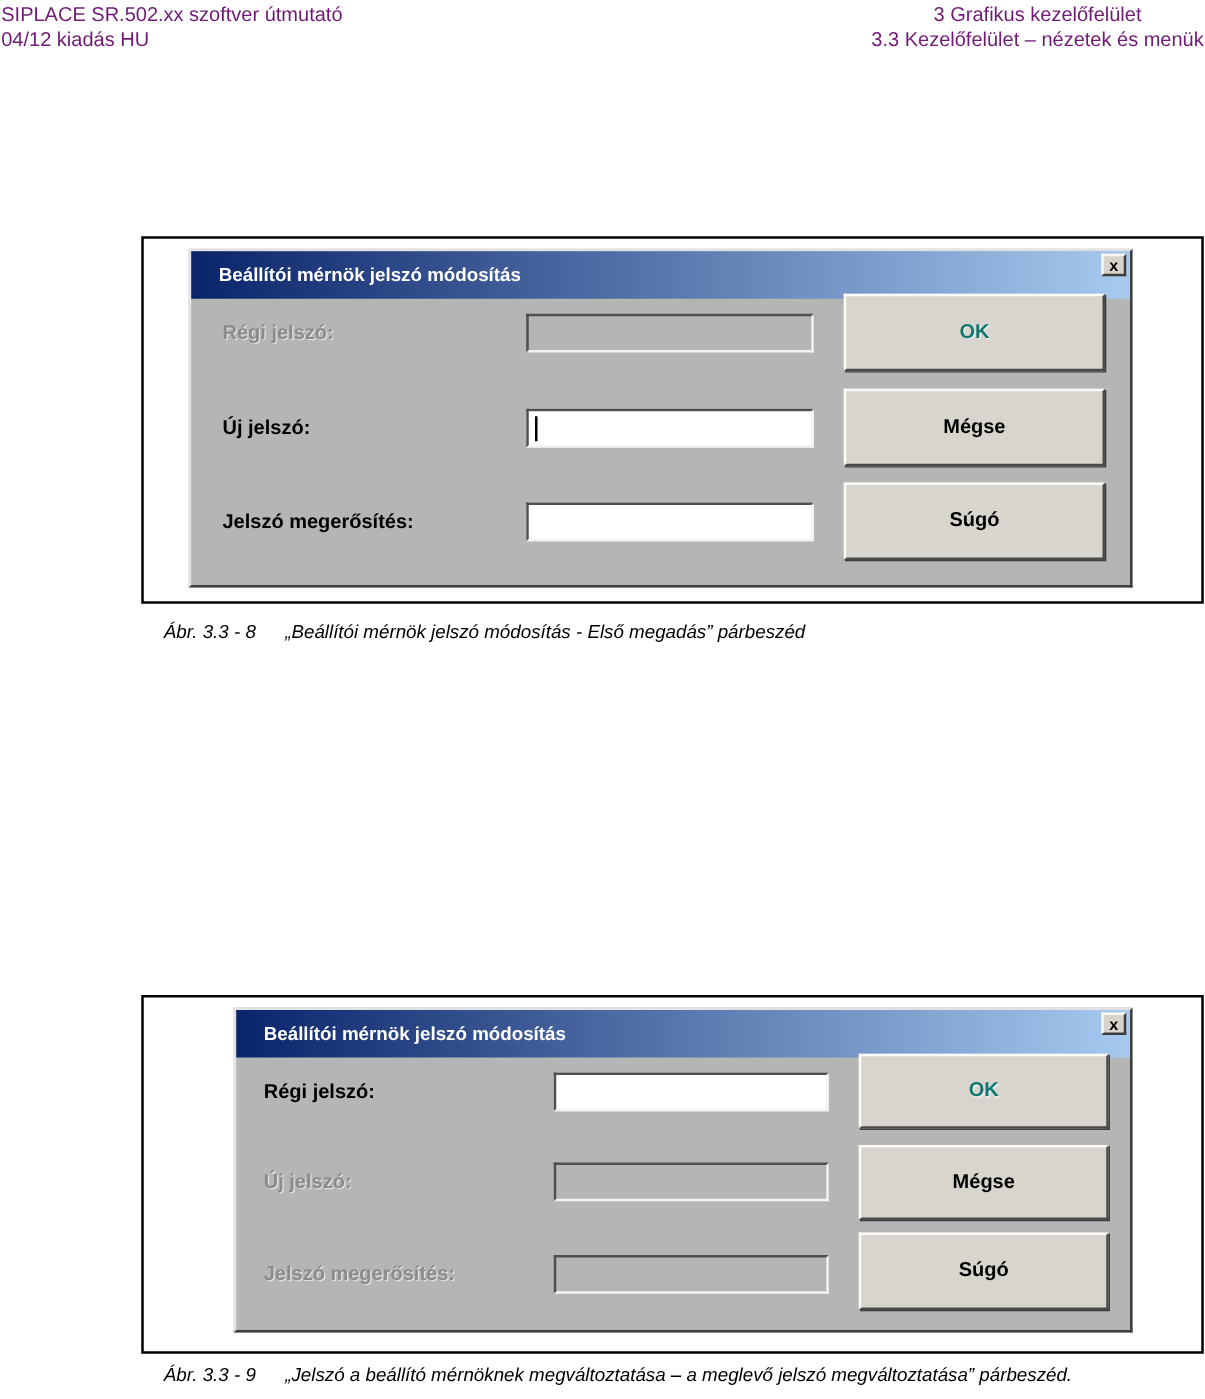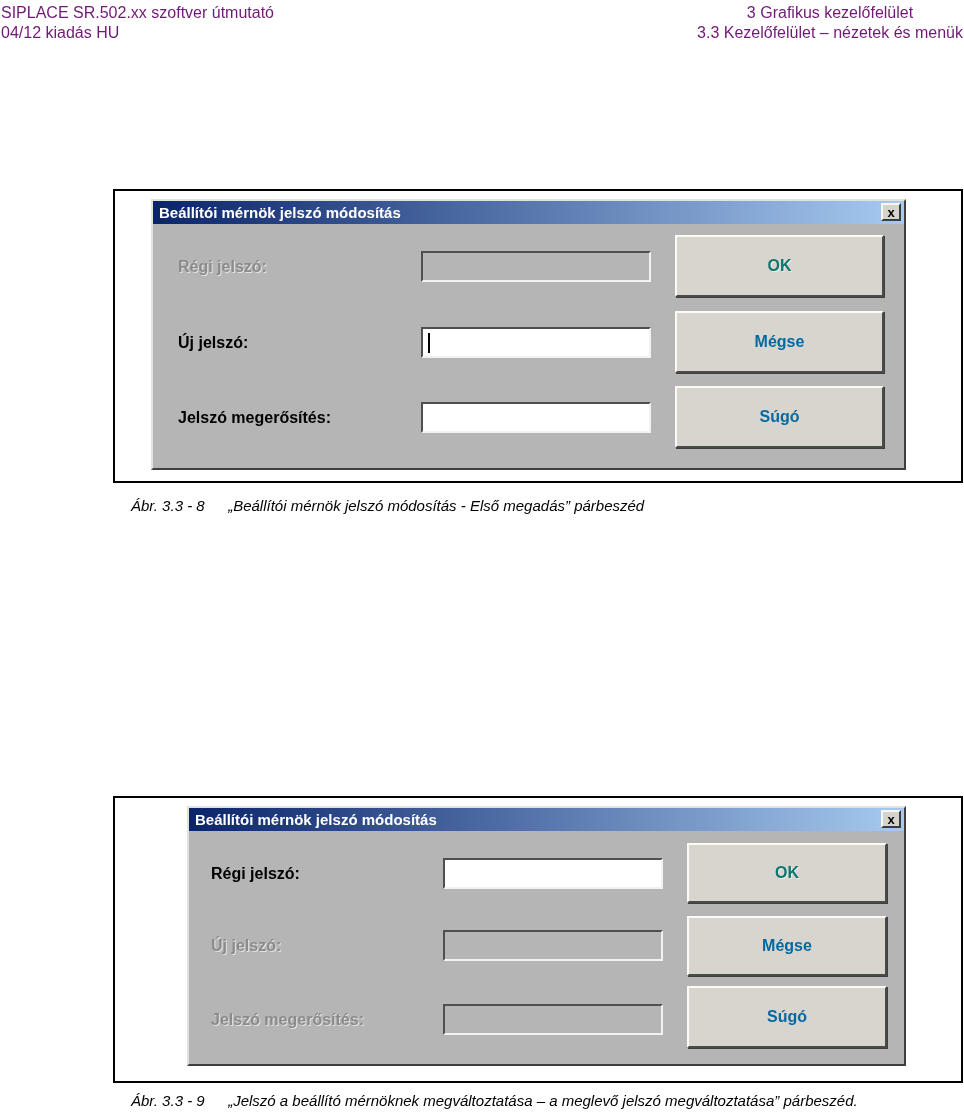--- a/index.html
+++ b/index.html
@@ -15,44 +15,44 @@
   .figure { position:absolute; left:113px; width:850px; border:2px solid #000; background:#fff; }
   #fig1 { top:189px; height:294px; }
   #fig2 { top:796px; height:287px; }
 
   
   .dialog { position:absolute; background:#b5b5b5;
             border:2px solid; border-color:#e2e2e2 #3f3f3f #3f3f3f #e2e2e2; }
   #dlg1 { left:36px; top:8px; width:755px; height:271px; }
   #dlg2 { left:72px; top:8px; width:719px; height:260px; }
 
-  .titlebar { position:relative; height:23px; width:100%;
+  .titlebar { position:relative; height:38px; width:100%;
               background:linear-gradient(to right,#0a246a,#a6caf0);
-              display:flex; align-items:center; padding-left:6px; }
+              display:flex; align-items:center; padding-left:22px; }
   .titlebar .title { color:#fff; font-weight:bold; font-size:15px; white-space:nowrap; }
   .closebtn { position:absolute; right:3px; top:2px; width:20px; height:18px;
               background:#d6d3cc; border:2px solid; border-color:#f7f6f3 #3c3c3c #3c3c3c #f7f6f3;
               display:flex; align-items:center; justify-content:center;
               font-weight:bold; font-size:13px; color:#000; cursor:default; }
 
   .lbl { position:absolute; font-size:16px; font-weight:bold; color:#000; white-space:nowrap; }
   #dlg1 .lbl { left:25px; }
   #dlg2 .lbl { left:22px; }
   .lbl.dis { color:#8b8b8b; text-shadow:1px 1px 0 #e3e3e3; }
 
   .field { position:absolute; background:#fff;
            border:2px solid; border-color:#4f4f4f #f2f2f2 #f2f2f2 #4f4f4f; }
   .field.dis { background:#b5b5b5; }
   .caret { position:absolute; left:5px; top:4px; width:2px; height:20px; background:#000; }
 
   .btn { position:absolute; background:#d8d5ce;
          border:2px solid; border-color:#fbfaf7 #4a4a4a #4a4a4a #fbfaf7;
          box-shadow:1px 1px 0 0 #3f3f3f;
          display:flex; align-items:center; justify-content:center;
-         font-size:16px; font-weight:bold; color:#0369a1; }
+         font-size:16px; font-weight:bold; color:#000000; }
   .btn.dis { color:#0f766e; text-shadow:1px 1px 0 #ececec; }
 
   
   .caption { position:absolute; left:115px; font-size:15px; font-style:italic; color:#000; white-space:nowrap;margin-left:16px; }
   #cap1 { top:497px; }
   #cap2 { top:1092px; }
   .cap-label { display:inline-block; width:93px; }
 </style>
 </head>
 <body>

